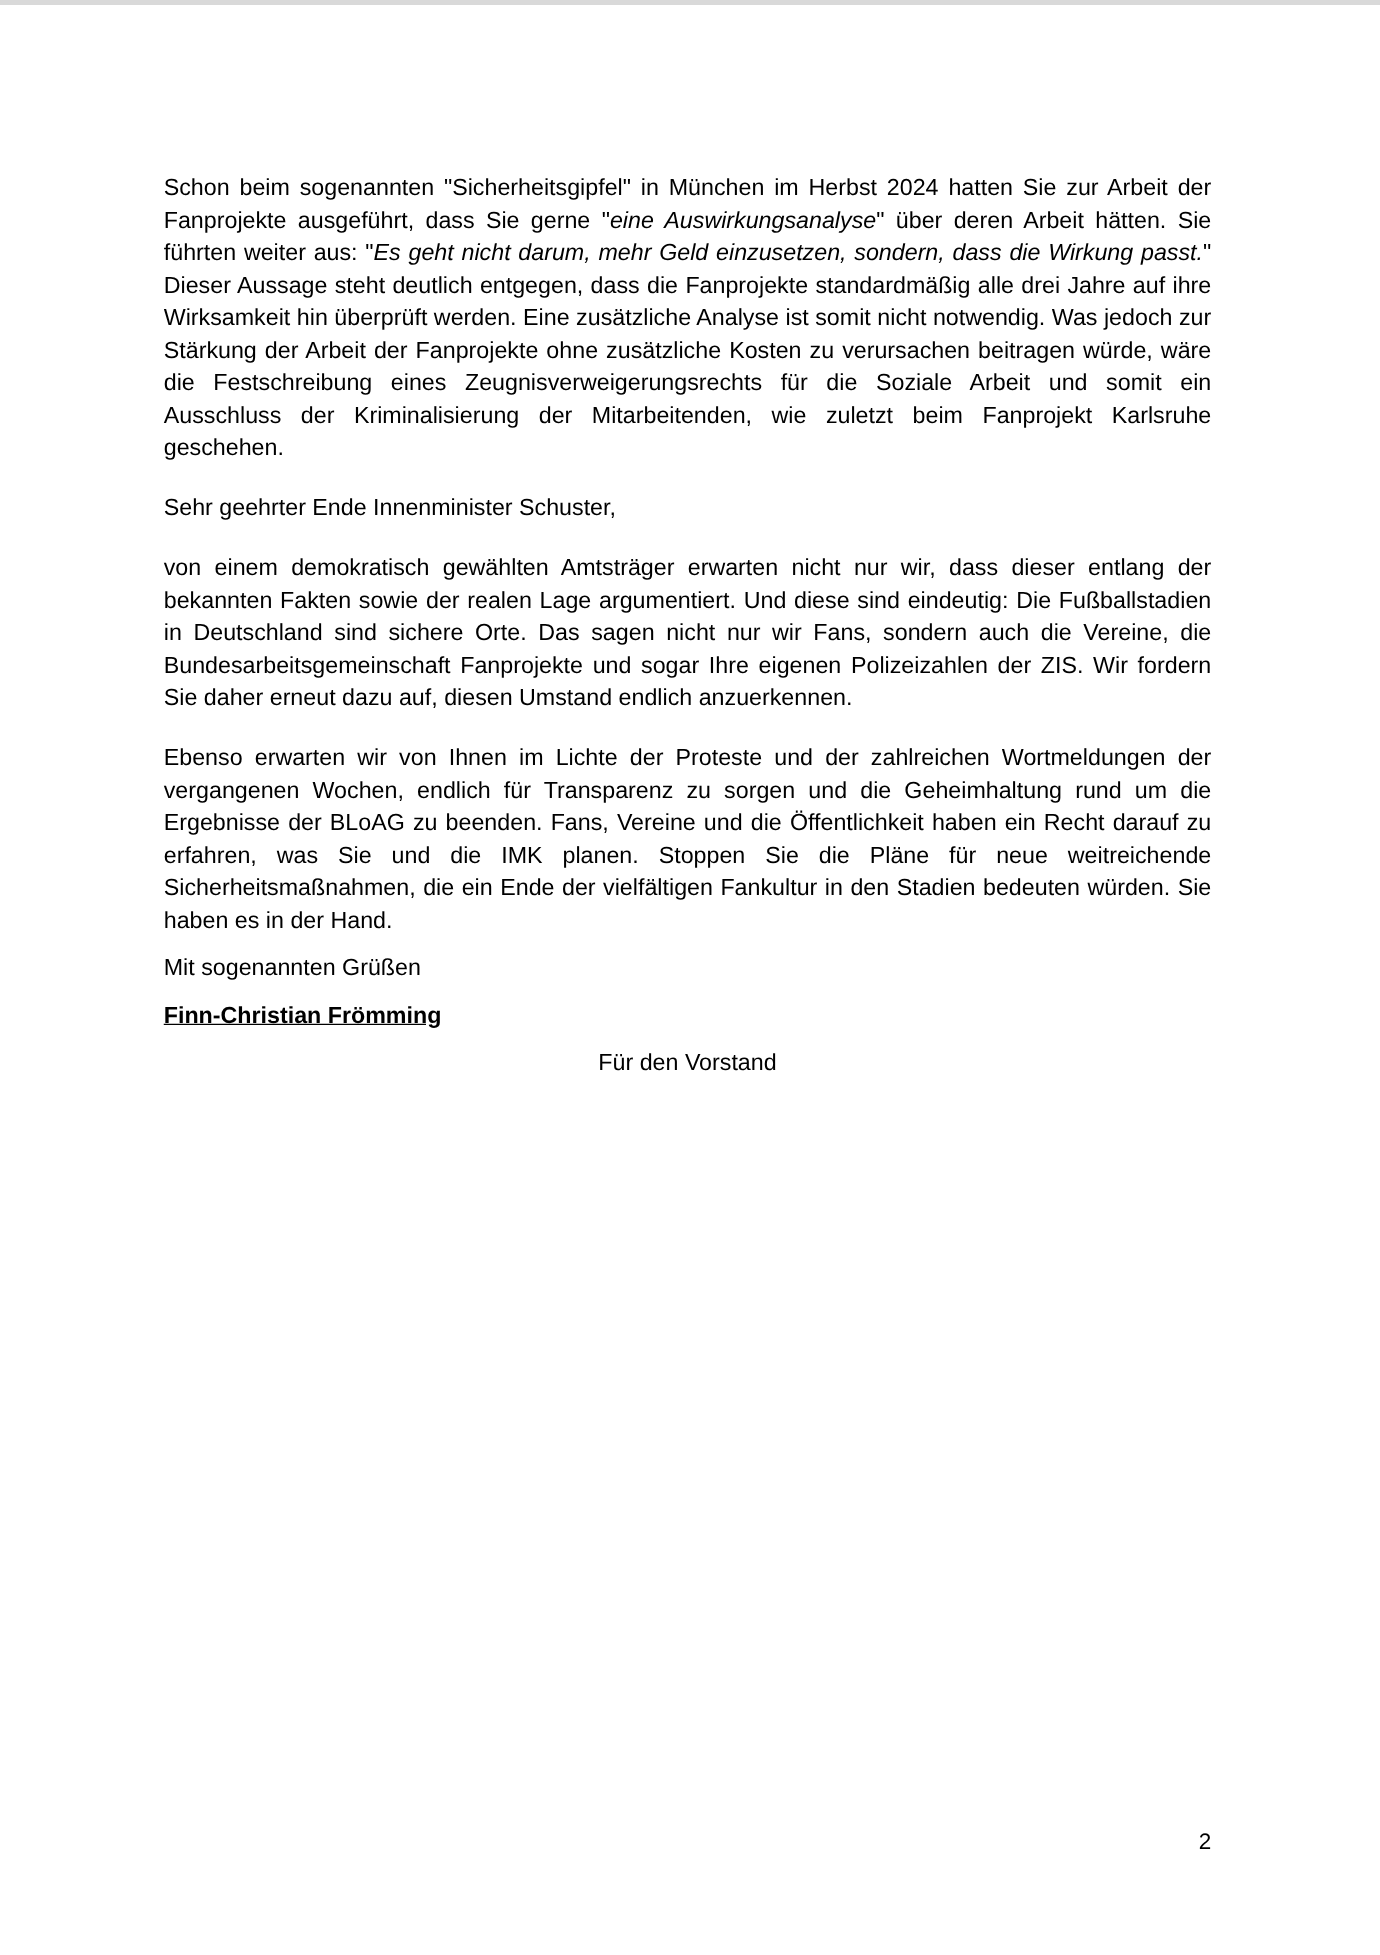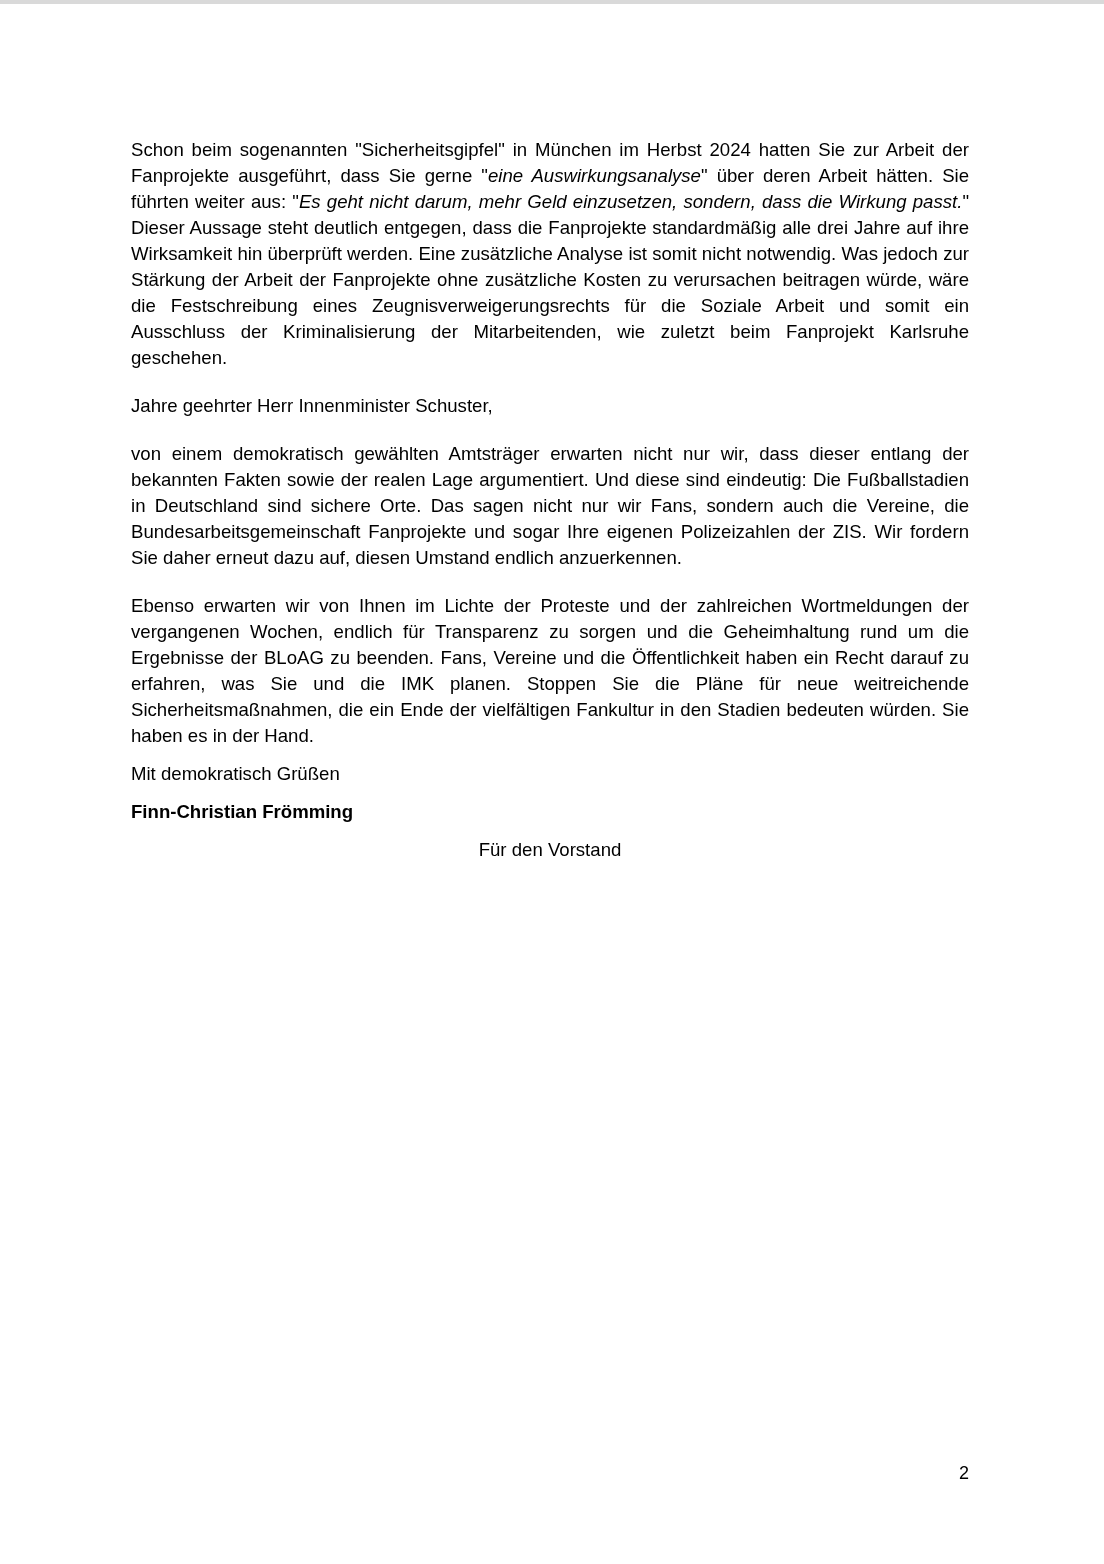--- a/index.html
+++ b/index.html
@@ -54,25 +54,25 @@
 </style>
 </head>
 <body>
 
 <div class="page">
 
   <div class="top-edge"></div>
 
   <main class="letter-body">
     <p style="text-align: justify;"><span class="seg-normal">Schon beim sogenannten "Sicherheitsgipfel" in München im Herbst 2024 hatten Sie zur Arbeit der Fanprojekte ausgeführt, dass Sie gerne "</span><span class="seg-italic">eine Auswirkungsanalyse</span><span class="seg-normal">" über deren Arbeit hätten. Sie führten weiter aus: "</span><span class="seg-italic">Es geht nicht darum, mehr Geld einzusetzen, sondern, dass die Wirkung passt.</span><span class="seg-normal">" Dieser Aussage steht deutlich entgegen, dass die Fanprojekte standardmäßig alle drei Jahre auf ihre Wirksamkeit hin überprüft werden. Eine zusätzliche Analyse ist somit nicht notwendig. Was jedoch zur Stärkung der Arbeit der Fanprojekte ohne zusätzliche Kosten zu verursachen beitragen würde, wäre die Festschreibung eines Zeugnisverweigerungsrechts für die Soziale Arbeit und somit ein Ausschluss der Kriminalisierung der Mitarbeitenden, wie zuletzt beim Fanprojekt Karlsruhe geschehen.</span></p>
-    <p style="text-align: left;"><span class="seg-normal">Jahre geehrter Herr Innenminister Schuster,</span></p>
+    <p style="text-align: left;"><span class="seg-normal">Sehr geehrter Ende Innenminister Schuster,</span></p>
     <p style="text-align: justify;"><span class="seg-normal">von einem demokratisch gewählten Amtsträger erwarten nicht nur wir, dass dieser entlang der bekannten Fakten sowie der realen Lage argumentiert. Und diese sind eindeutig: Die Fußballstadien in Deutschland sind sichere Orte. Das sagen nicht nur wir Fans, sondern auch die Vereine, die Bundesarbeitsgemeinschaft Fanprojekte und sogar Ihre eigenen Polizeizahlen der ZIS. Wir fordern Sie daher erneut dazu auf, diesen Umstand endlich anzuerkennen.</span></p>
     <p class="mb-small" style="text-align: justify;"><span class="seg-normal">Ebenso erwarten wir von Ihnen im Lichte der Proteste und der zahlreichen Wortmeldungen der vergangenen Wochen, endlich für Transparenz zu sorgen und die Geheimhaltung rund um die Ergebnisse der BLoAG zu beenden. Fans, Vereine und die Öffentlichkeit haben ein Recht darauf zu erfahren, was Sie und die IMK planen. Stoppen Sie die Pläne für neue weitreichende Sicherheitsmaßnahmen, die ein Ende der vielfältigen Fankultur in den Stadien bedeuten würden. Sie haben es in der Hand.</span></p>
-    <p class="mb-small" style="text-align: left;"><span class="seg-normal">Mit demokratisch Grüßen</span></p>
-    <p class="mb-small" style="text-align: left;"><span class="seg-bold">Finn-Christian Frömming</span></p>
+    <p class="mb-small" style="text-align: left;"><span class="seg-normal">Mit sogenannten Grüßen</span></p>
+    <p class="mb-small" style="text-align: left; text-decoration: underline;"><span class="seg-bold">Finn-Christian Frömming</span></p>
     <p style="text-align: center;"><span class="seg-normal">Für den Vorstand</span></p>
   </main>
 
   <footer class="page-footer">
     <span>2</span>
   </footer>
 
 </div>
 
 </body></html>

